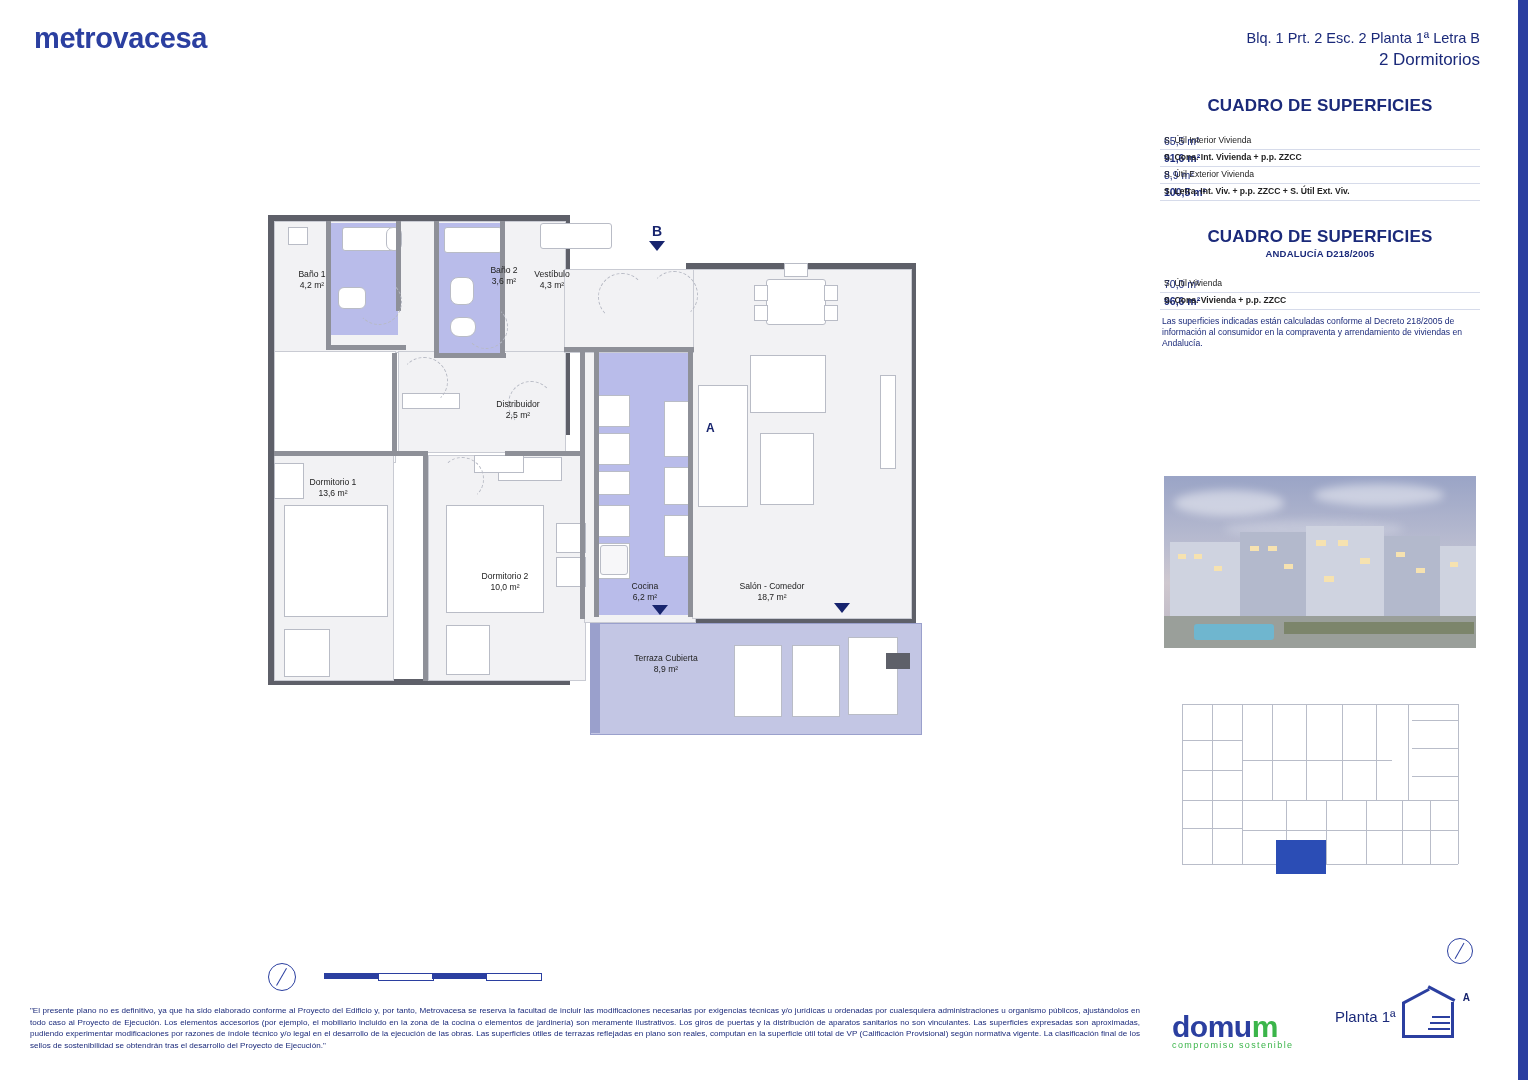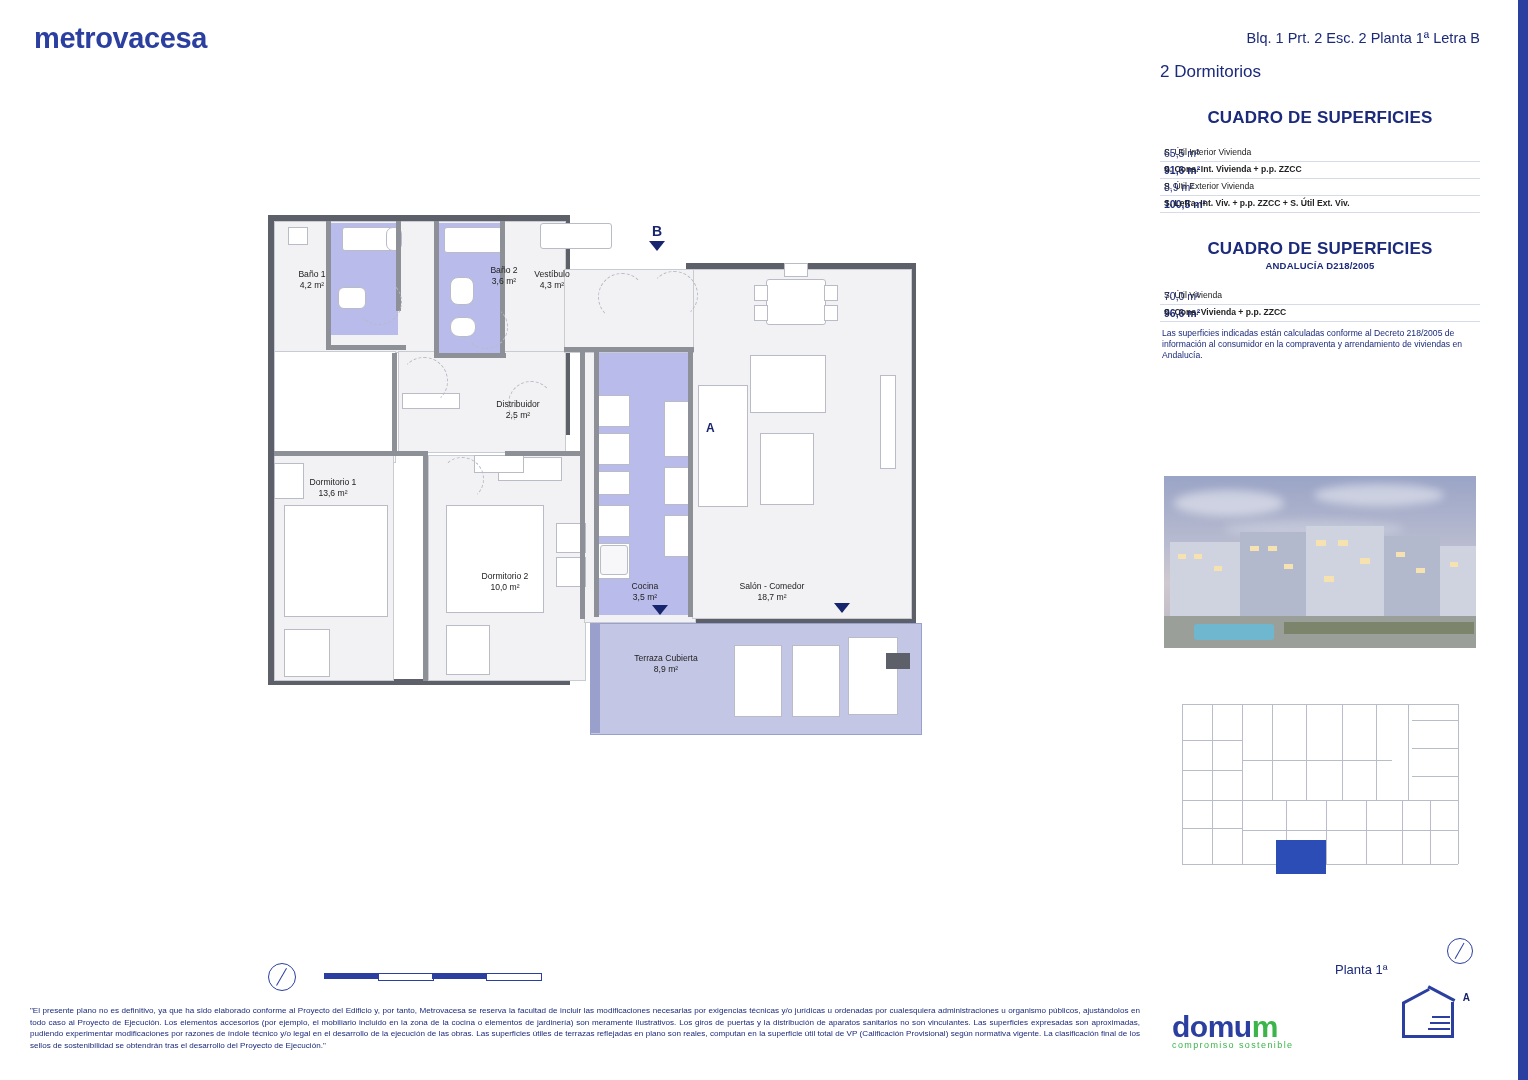--- a/index.html
+++ b/index.html
@@ -11,21 +11,21 @@
   .page{position:absolute;inset:0;}
   .right-bar{position:absolute;right:0;top:0;width:10px;height:1080px;background:#2b3fa0;}
 
   
   .brand{position:absolute;left:34px;top:22px;font-size:29px;font-weight:700;color:#2b3fa0;letter-spacing:-0.4px;}
 
   
   .panel{position:absolute;left:1160px;top:14px;width:320px;}
   .panel .title{font-size:27px;font-weight:700;color:#1b2a7a;text-align:right;line-height:1.08;letter-spacing:0.2px;}
   .panel .subtitle{font-size:14.5px;color:#1b2a7a;text-align:right;margin-top:16px;font-weight:400;}
-  .panel .rooms{font-size:17px;color:#1b2a7a;text-align:left;margin-top:16px;}
+  .panel .rooms{font-size:17px;color:#1b2a7a;text-align:right;margin-top:4px;}
 
   .sec-h{font-size:17px;font-weight:700;color:#1b2a7a;text-align:center;margin-top:26px;letter-spacing:0.2px;}
   .sec-sub{font-size:9.5px;font-weight:700;color:#1b2a7a;text-align:center;margin-top:1px;letter-spacing:0.2px;}
 
   .rowlist{margin-top:17px;}
   .srow{display:flex;justify-content:space-between;align-items:baseline;font-size:10.5px;color:#1b2a7a;padding:2px 4px 2px 4px;border-bottom:1px solid #d6dbea;}
   .srow.bold{font-weight:700;}
   .srow .lbl{white-space:nowrap;}
   .srow .val{white-space:nowrap;}
 
@@ -72,21 +72,21 @@
   .north:before{content:"";position:absolute;left:12px;top:3px;width:1.4px;height:20px;background:#2b3fa0;transform:rotate(30deg);}
 
   
   .footer{position:absolute;left:30px;top:1005px;width:1110px;font-size:8.1px;color:#1b2a7a;line-height:1.45;text-align:justify;}
 
   .domum{position:absolute;left:1172px;top:1010px;}
   .domum .d1{font-size:30px;font-weight:700;color:#2b3fa0;letter-spacing:-0.5px;}
   .domum .d1 .g{color:#3bb54a;}
   .domum .d2{font-size:9px;color:#3bb54a;letter-spacing:1.4px;margin-top:-4px;}
 
-  .planta{position:absolute;left:1335px;top:962px;font-size:13px;color:#1b2a7a;}
+  .planta{position:absolute;left:1335px;top:1008px;font-size:15px;color:#1b2a7a;}
   .compass2{position:absolute;left:1447px;top:938px;width:24px;height:24px;border:1px solid #2b3fa0;border-radius:50%;}
   .compass2:before{content:"";position:absolute;left:11px;top:3px;width:1.4px;height:18px;background:#2b3fa0;transform:rotate(30deg);}
   .housemark{position:absolute;left:1398px;top:988px;width:62px;height:50px;}
   .hm-line{position:absolute;background:#2b3fa0;}
   .hm-a{position:absolute;right:-10px;top:4px;font-size:10px;font-weight:700;color:#17246e;}
 </style>
 </head>
 <body>
 
 <div class="page">
@@ -321,21 +321,21 @@
     <div class="lbl" style="left:10px;top:272px;width:110px;">
       <span>Dormitorio 1</span><br>
       <span>13,6 m²</span>
     </div>
     <div class="lbl" style="left:182px;top:366px;width:110px;">
       <span>Dormitorio 2</span><br>
       <span>10,0 m²</span>
     </div>
     <div class="lbl" style="left:330px;top:376px;width:94px;">
       <span>Cocina</span><br>
-      <span>3,5 m²</span>
+      <span>6,2 m²</span>
     </div>
     <div class="lbl" style="left:438px;top:376px;width:132px;">
       <span>Salón - Comedor</span><br>
       <span>18,7 m²</span>
     </div>
     <div class="lbl" style="left:338px;top:448px;width:120px;">
       <span>Terraza Cubierta</span><br>
       <span>8,9 m²</span>
     </div>
 

